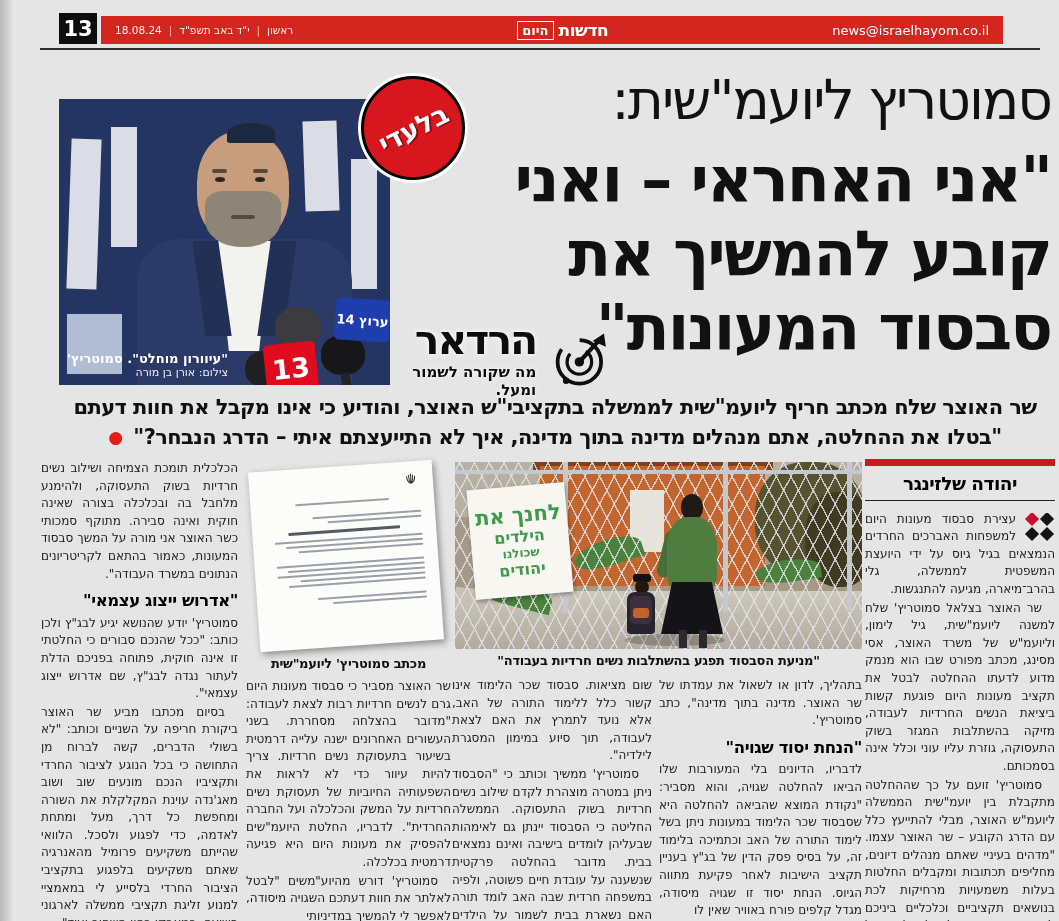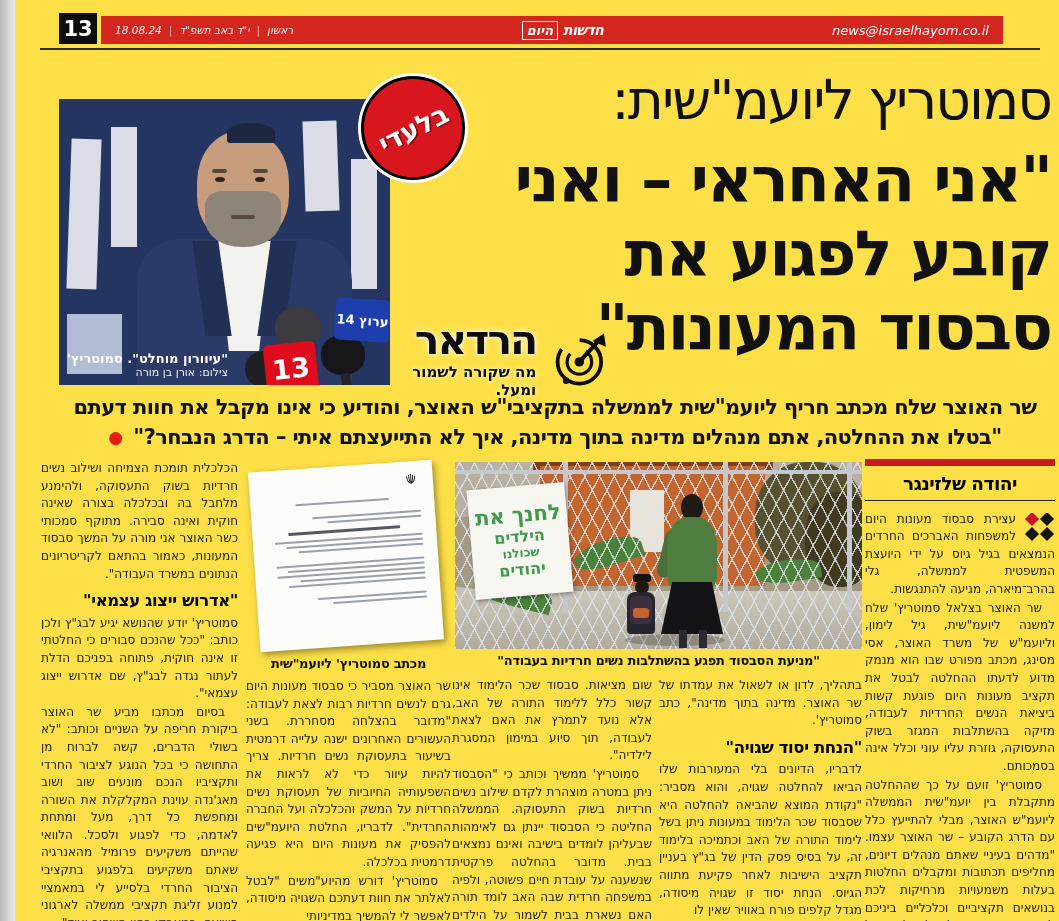--- a/index.html
+++ b/index.html
@@ -1,29 +1,29 @@
 <!DOCTYPE html>
 <html lang="he" dir="rtl"><head>
 <meta charset="utf-8">
 <style>
   * { margin:0; padding:0; box-sizing:border-box; }
   html,body { background:#888; }
   body { font-family:"DejaVu Sans", sans-serif; }
-  .page { position:relative; width:1059px; height:921px; background:#fde047; overflow:hidden; direction:rtl; margin:0 auto; }
+  .page { position:relative; width:1059px; height:921px; background:#e5e5e5; overflow:hidden; direction:rtl; margin:0 auto; }
   .scan-edge { position:absolute; left:0; top:0; width:15px; height:100%; background:linear-gradient(to right,#b9b9b9,#e9e9e9); }
 
   
   .pagenum { position:absolute; left:59px; top:13px; width:38px; height:31px; background:#0d0d0d; color:#fff;
              font-weight:bold; font-size:21px; display:flex; align-items:center; justify-content:center; direction:ltr; }
   .redbar { position:absolute; left:101px; top:16px; width:902px; height:28px; background:#d3261f;
-            display:flex; direction:ltr; align-items:center; justify-content:space-between; padding:0 14px; color:#fff;font-style:italic; }
+            display:flex; direction:ltr; align-items:center; justify-content:space-between; padding:0 14px; color:#fff; }
   .dates { display:flex; direction:ltr; gap:7px; font-size:10.5px; align-items:center; opacity:.95; }
   .dates .sep { opacity:.7; }
   .logo { display:flex; direction:rtl; align-items:center; gap:5px; }
-  .logo-main { font-weight:bold; font-size:14px; letter-spacing:-.5px; }
+  .logo-main { font-weight:bold; font-size:17px; letter-spacing:-.5px; }
   .logo-boxed { font-weight:bold; font-size:13px; border:1.6px solid #fff; padding:0 4px; line-height:17px; }
   .email { font-size:13px; direction:ltr; }
   .toprule { position:absolute; left:40px; top:48px; width:1000px; height:2px; background:#2c2c2c; }
 
   
   .headline { position:absolute; right:8px; top:58px; width:612px; text-align:right; color:#111; }
   .kicker { font-size:55px; font-weight:normal; letter-spacing:-2px; line-height:1.55; }
   .hl-bold { font-size:63px; font-weight:bold; letter-spacing:-2px; line-height:1.17; }
 
   
@@ -163,21 +163,21 @@
       <span class="logo-main">חדשות</span>
       <span class="logo-boxed">היום</span>
     </div>
     <div class="email">news@israelhayom.co.il</div>
   </div>
   <div class="toprule"></div>
 
   <div class="headline">
     <div class="kicker">סמוטריץ ליועמ"שית:</div>
     <div class="hl-bold">"אני האחראי – ואני</div>
-    <div class="hl-bold">קובע לפגוע את</div>
+    <div class="hl-bold">קובע להמשיך את</div>
     <div class="hl-bold">סבסוד המעונות"</div>
   </div>
 
   <div class="stamp">
     <span class="stamp-label">בלעדי</span>
   </div>
 
   <div class="lead-photo">
     <div class="banner-stroke bs1"></div>
     <div class="banner-stroke bs2"></div>

